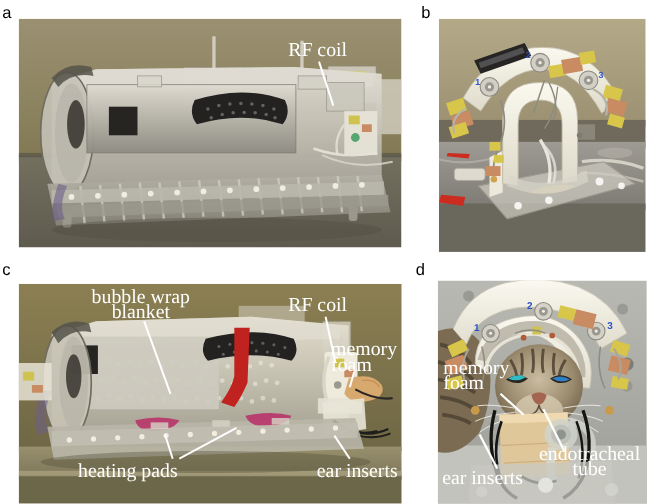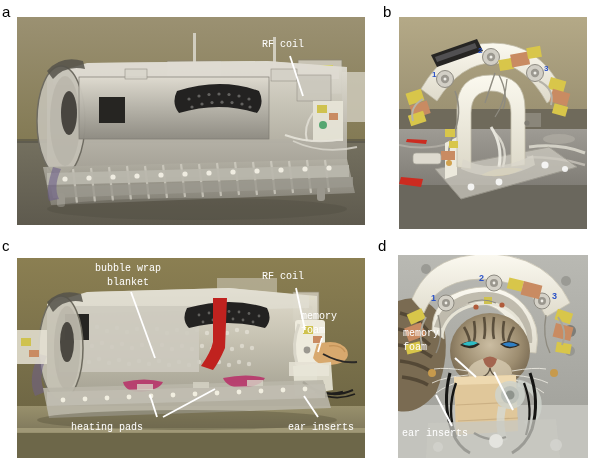--- a/index.html
+++ b/index.html
@@ -34,22 +34,22 @@
   }
   .photo {
     position: absolute;
     left: 0; top: 0;
     width: 100%; height: 100%;
     overflow: hidden;
   }
   .anno {
     position: absolute;
     color: #ffffff;
-    font-family: Liberation Mono, monospace;
-    font-size: 10px;
+    font-family: Liberation Serif, serif;
+    font-size: 18px;
     line-height: 14px;
     white-space: pre;
     text-align: center;
     pointer-events: none;
   }
   svg.ov { position:absolute; left:0; top:0; overflow:visible; }
 </style>
 </head>
 <body>
 
@@ -637,20 +637,22 @@
 
         <path d="M30 168 L158 164 L162 203 L28 203 Z" fill="#c8c8c2" opacity="0.75"></path>
         <circle cx="98" cy="186" r="7" fill="#e4e4df"></circle>
         <circle cx="158" cy="190" r="6" fill="#d4d4cf" opacity="0.8"></circle>
         <circle cx="40" cy="192" r="5" fill="#d4d4cf" opacity="0.7"></circle>
       </svg>
 
       <div class="anno" style="left:5px; top:72px; text-align:left;">memory
 foam</div>
       <div class="anno" style="left:4px; top:172px; text-align:left;">ear inserts</div>
+      <div class="anno" style="left:88px; top:150px; width:100px; text-align:center;">endotracheal
+tube</div>
       <svg class="ov" width="190" height="203">
         <line x1="57" y1="103" x2="78" y2="122" stroke="#ffffff" stroke-width="2"></line>
         <line x1="54" y1="171" x2="38" y2="140" stroke="#ffffff" stroke-width="2"></line>
         <line x1="115" y1="155" x2="96" y2="117" stroke="#ffffff" stroke-width="2"></line>
       </svg>
     </div>
   </div>
 
 </div>
 

